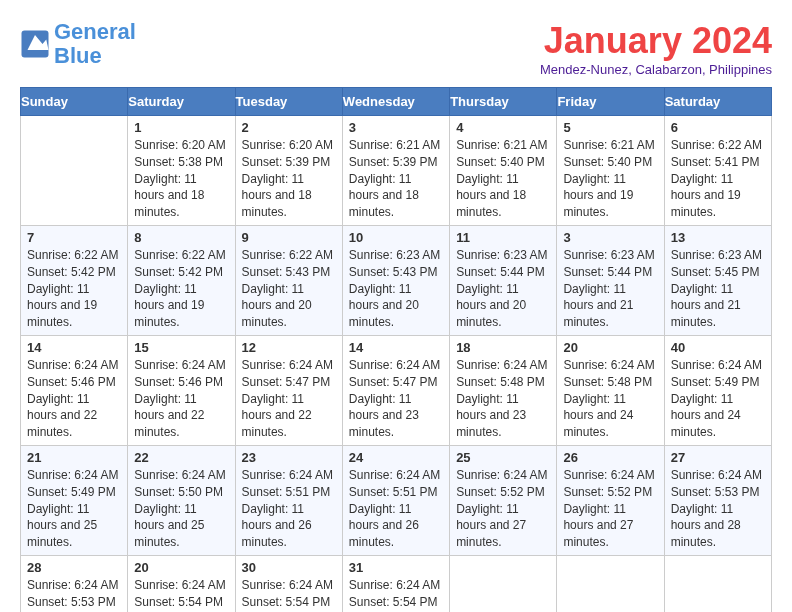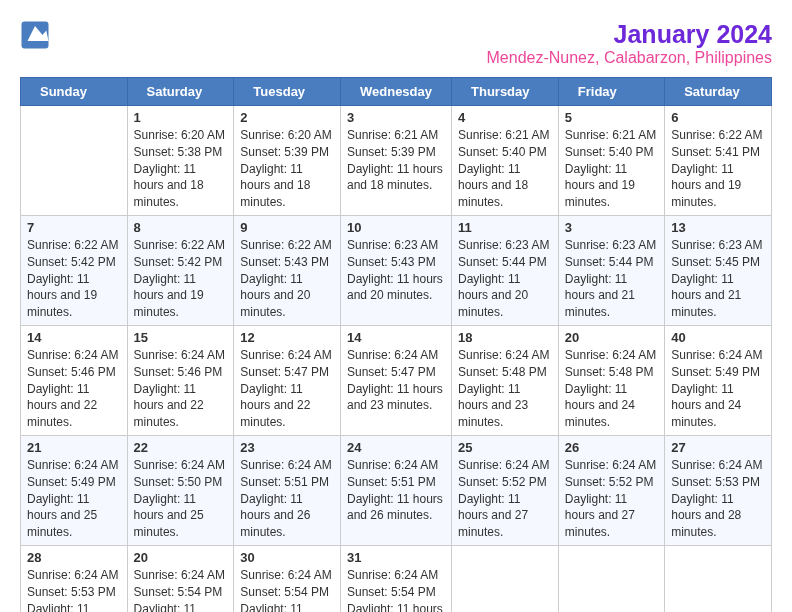--- a/index.html
+++ b/index.html
@@ -31,39 +31,39 @@
     }
     .logo-icon {
       width: 30px;
       height: 30px;
       margin-right: 4px;
     }
     .title-block {
       text-align: right;
     }
     .month-title {
-      font-size: 25px;
-      font-weight: bold;
-      color: #6d28d9;
+      font-size: 36px;
+      font-weight: bold;
+      color: #ef4444;
     }
     .location {
-      font-size: 16px;
-      color: #ec4899;
+      font-size: 13px;
+      color: #4c1d95;
     }
     .calendar {
       width: 100%;
       border-collapse: collapse;
       border: 1px solid #ccc;
     }
     .calendar th {
       background: #4a7dc0;
       color: #fff;
       font-size: 13px;
       font-weight: bold;
-      padding: 6px 19px;
+      padding: 6px 0;
       text-align: left;
       border: 1px solid #3a6aad;
     }
     .calendar td {
       border: 1px solid #ccc;
       vertical-align: top;
       padding: 4px 6px;
       width: 107px;
       min-height: 80px;
       font-size: 11px;
@@ -95,20 +95,24 @@
   </style>
 </head>
 <body>
 
 <div class="header">
   <div class="logo">
     <svg class="logo-icon" viewBox="0 0 40 40">
       <rect x="2" y="2" width="36" height="36" rx="4" fill="#4a7dc0"></rect>
       <polygon points="10,28 20,8 30,20 35,14 38,28" fill="white"></polygon>
     </svg>
+    <div class="logo-text">
+      <div><span>General</span></div>
+      <div><span style="color:#4a90d9;">Blue</span></div>
+    </div>
   </div>
   <div class="title-block">
     <div class="month-title">January 2024</div>
     <div class="location">Mendez-Nunez, Calabarzon, Philippines</div>
   </div>
 </div>
 
 <table class="calendar">
   <thead>
     <tr id="header-row">

